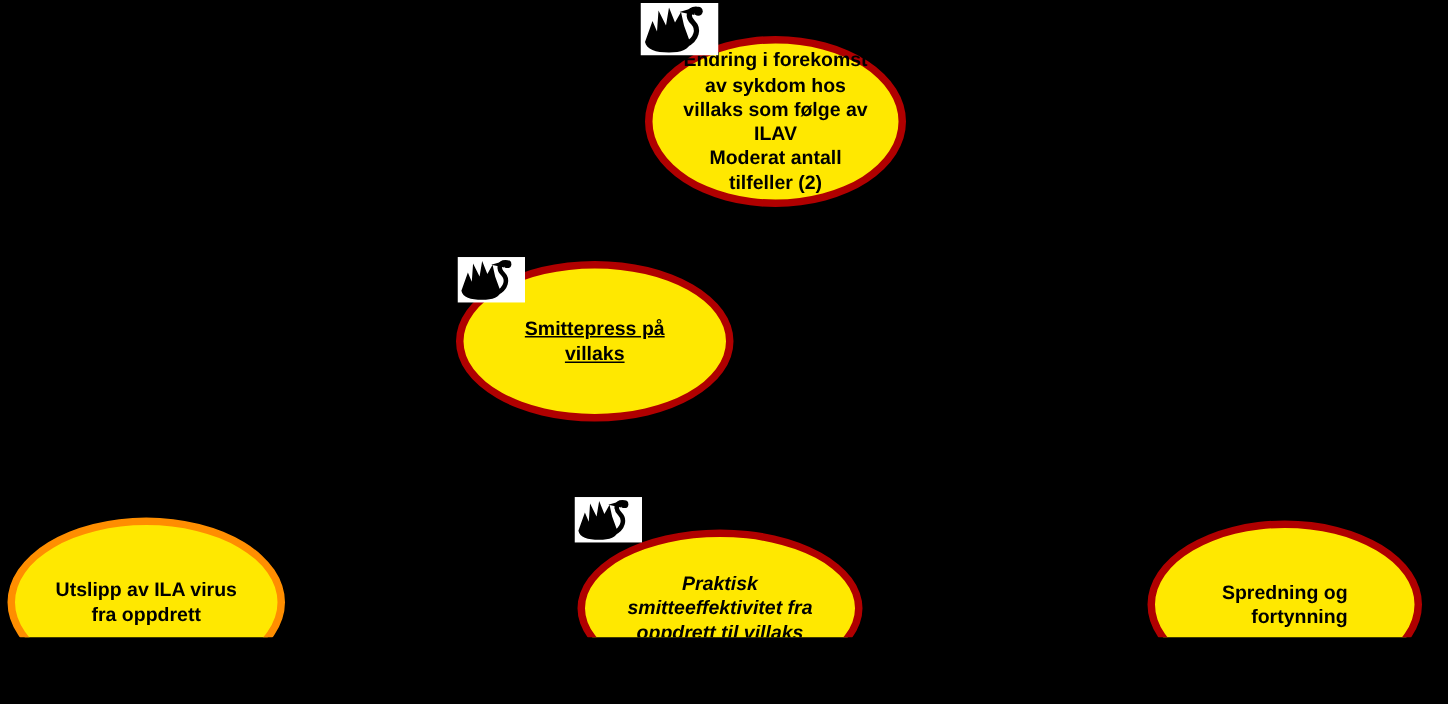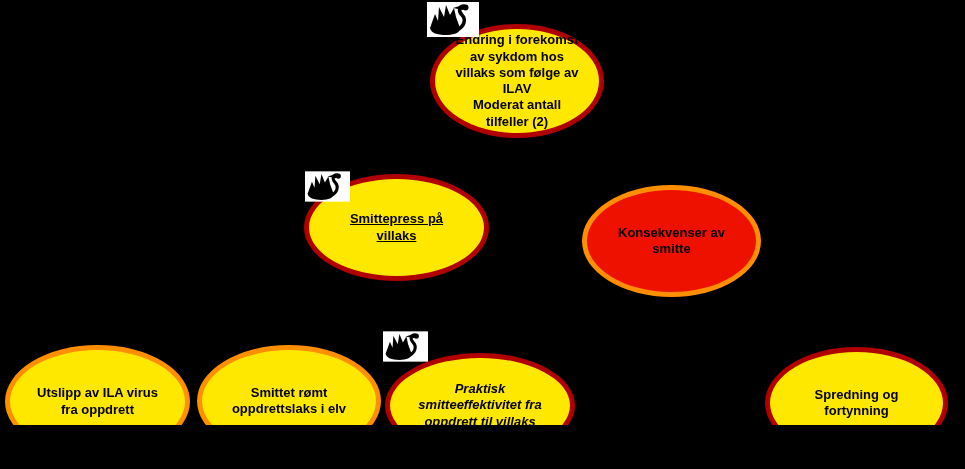--- a/index.html
+++ b/index.html
@@ -55,43 +55,35 @@
 ILAV
 Moderat antall
 tilfeller (2)</div>
   </div>
 
   <div class="node" id="node-smittepress" style="background: rgb(255, 232, 0); border-color: rgb(176, 0, 0);">
     <div class="node-label">Smittepress på
 villaks</div>
   </div>
 
-  <div class="node" id="node-konsekvenser" style="background: rgb(238, 17, 0); border-color: rgb(255, 142, 0);">
-    <div class="node-label">Konsekvenser av
-smitte</div>
-  </div>
 
   <div class="node" id="node-utslipp" style="background: rgb(255, 232, 0); border-color: rgb(255, 142, 0); align-items: center;">
     <div class="node-label">Utslipp av ILA virus
 fra oppdrett</div>
   </div>
 
-  <div class="node" id="node-smittet" style="background: rgb(255, 232, 0); border-color: rgb(255, 142, 0);">
-    <div class="node-label">Smittet rømt
-oppdrettslaks i elv</div>
-  </div>
 
   <div class="node" id="node-praktisk" style="background: rgb(255, 232, 0); border-color: rgb(176, 0, 0);">
     <div class="node-label">Praktisk
 smitteeffektivitet fra
 oppdrett til villaks</div>
   </div>
 
 
-  <div class="node" id="node-spredning" style="background: rgb(255, 232, 0); border-color: rgb(176, 0, 0);">
+  <div class="node" id="node-spredning" style="background: rgb(255, 232, 0); border-color: rgb(176, 0, 0); text-align: right;">
     <div class="node-label">Spredning og
 fortynning</div>
   </div>
 
   <svg class="swan-icon" id="swan-endring" viewBox="0 0 52 35" aria-hidden="true">
     <rect width="52" height="35" fill="#FFFFFF"></rect>
     <path fill="#000000" d="M3,26 L8,12 L11,19 L12,5 L17,15 L19,3 L23,13 L27,6 L29,15 L33,26 C33,31 27,33 19,33 C10,33 4,31 3,26 Z"></path>
     <path fill="none" stroke="#000000" stroke-width="3.5" stroke-linecap="round" d="M30,28 C38,24 39,17 35,13 C31,9 32,4 37,4"></path>
     <circle cx="38.5" cy="5.5" r="3" fill="#000000"></circle>
     <polygon points="36,3 26,6 36,8" fill="#000000"></polygon>

